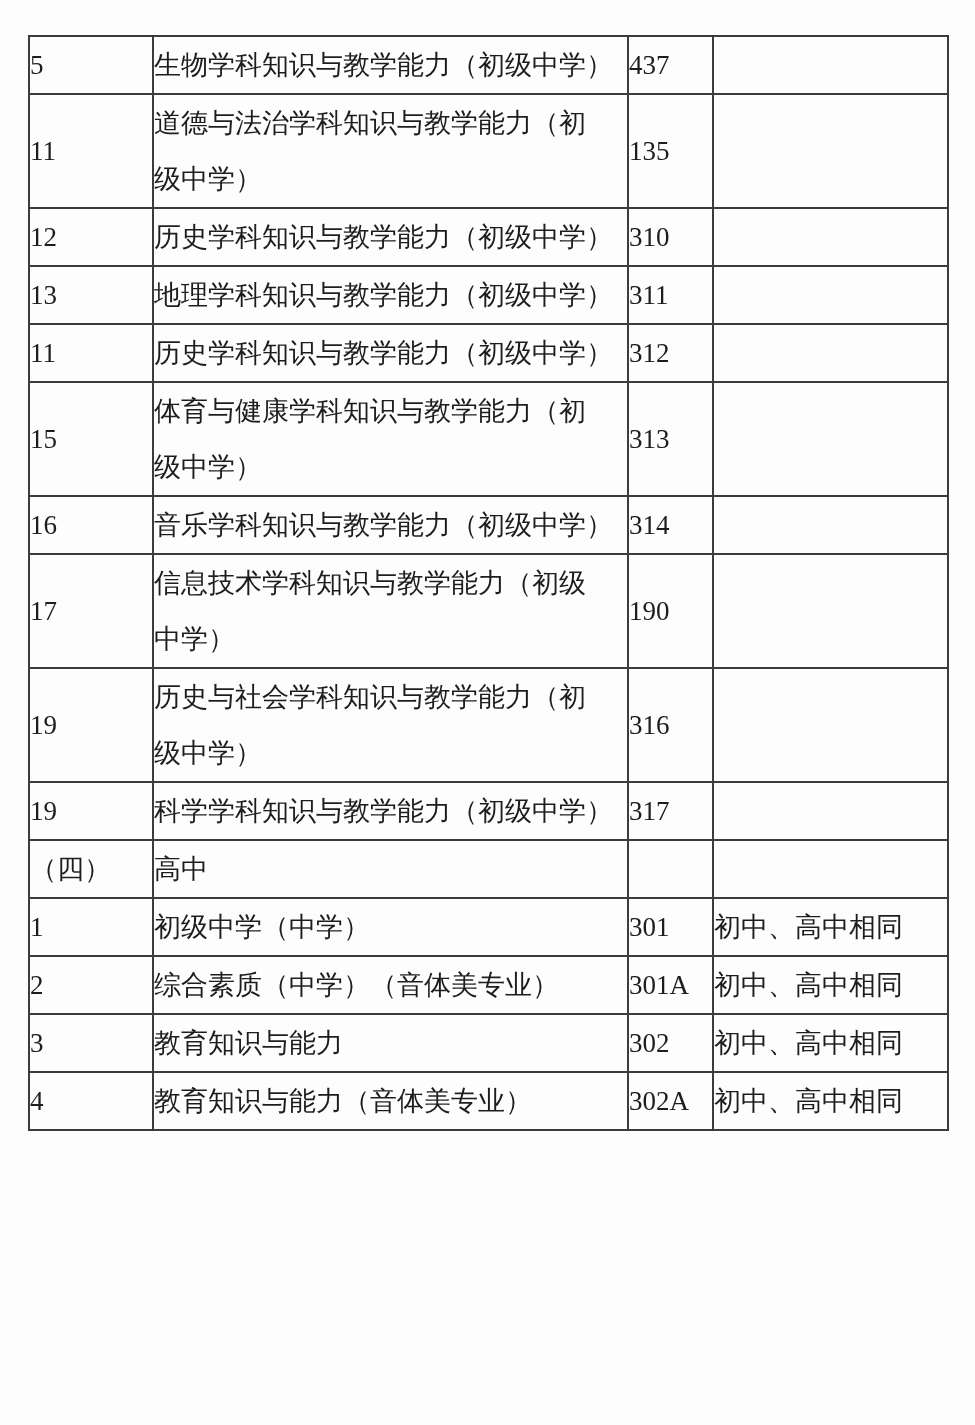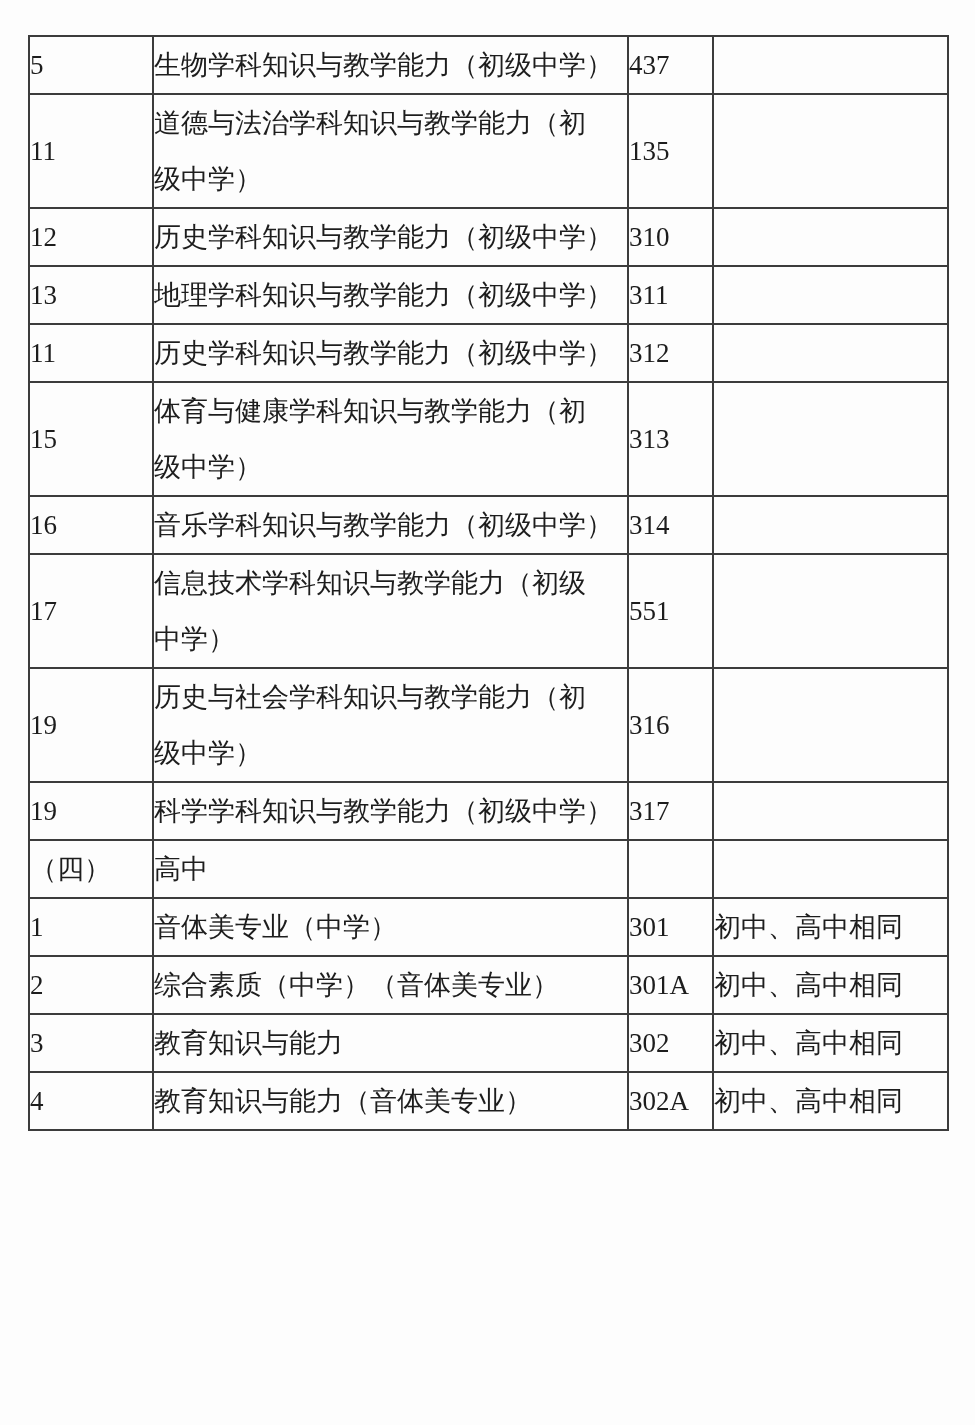--- a/index.html
+++ b/index.html
@@ -93,21 +93,21 @@
       <tr class="row-single">
         <td class="num-cell">16</td>
         <td class="subj-cell">音乐学科知识与教学能力（初级中学）</td>
         <td class="code-cell">314</td>
         <td class="note-cell"></td>
       </tr>
       <tr class="row-tall">
         <td class="num-cell">17</td>
         <td class="subj-cell">信息技术学科知识与教学能力（初级
 中学）</td>
-        <td class="code-cell">551</td>
+        <td class="code-cell">190</td>
         <td class="note-cell"></td>
       </tr>
       <tr class="row-tall">
         <td class="num-cell">19</td>
         <td class="subj-cell">历史与社会学科知识与教学能力（初
 级中学）</td>
         <td class="code-cell">316</td>
         <td class="note-cell"></td>
       </tr>
       <tr class="row-single">
@@ -117,21 +117,21 @@
         <td class="note-cell"></td>
       </tr>
       <tr class="row-single">
         <td class="num-cell">（四）</td>
         <td class="subj-cell">高中</td>
         <td class="code-cell"></td>
         <td class="note-cell"></td>
       </tr>
       <tr class="row-single">
         <td class="num-cell">1</td>
-        <td class="subj-cell">音体美专业（中学）</td>
+        <td class="subj-cell">初级中学（中学）</td>
         <td class="code-cell">301</td>
         <td class="note-cell">初中、高中相同</td>
       </tr>
       <tr class="row-single">
         <td class="num-cell">2</td>
         <td class="subj-cell">综合素质（中学）（音体美专业）</td>
         <td class="code-cell">301A</td>
         <td class="note-cell">初中、高中相同</td>
       </tr>
       <tr class="row-single">

